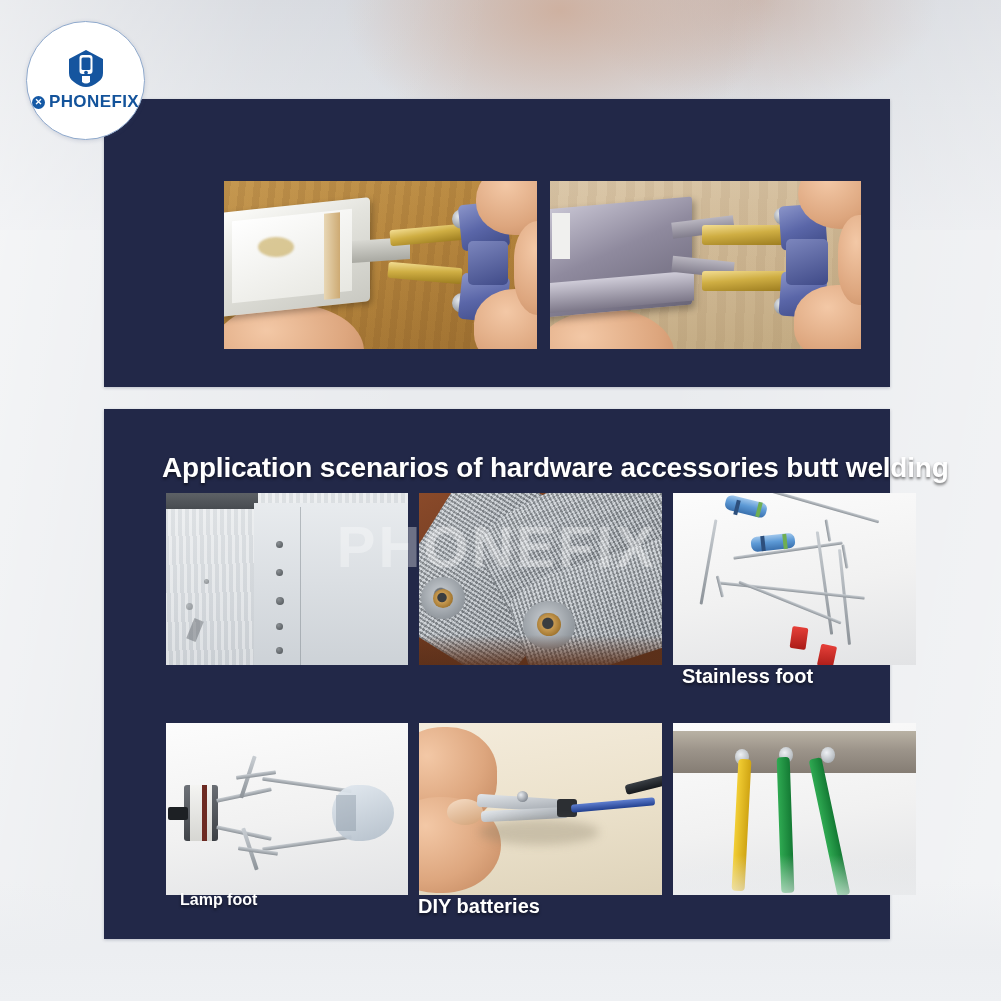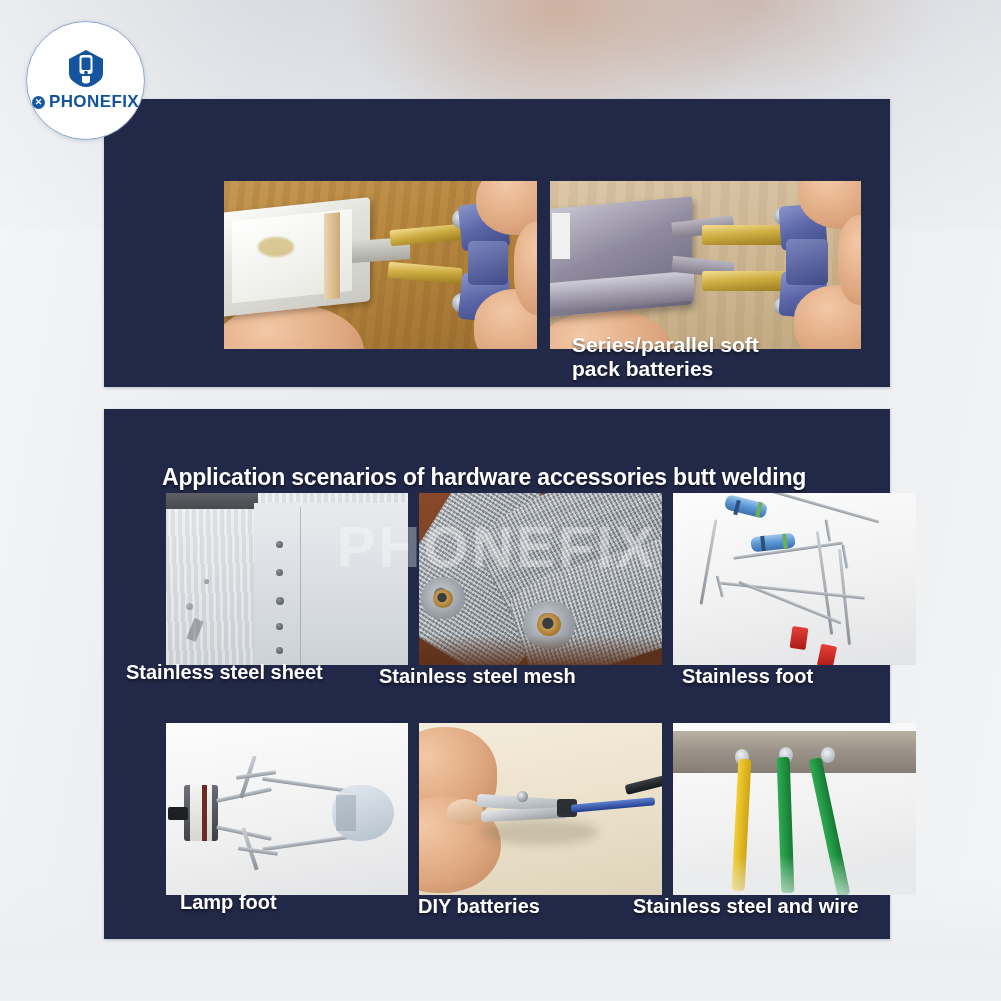--- a/index.html
+++ b/index.html
@@ -43,21 +43,21 @@
 
   .panel-title{
     color:#ffffff;font-weight:bold;letter-spacing:-.2px;
     text-shadow:0 2px 3px rgba(0,0,0,.55);
     white-space:nowrap;
   }
   #title-top{
     position:absolute;left:80px;top:22px;font-size:30px;
   }
   #title-bottom{
-    position:absolute;left:58px;top:36px;font-size:23px;
+    position:absolute;left:58px;top:20px;font-size:28px;
   }
 
   
   .photo{
     position:absolute;overflow:hidden;background:#cfcfcf;
   }
   .cap{
     position:absolute;color:#fff;font-weight:bold;
     text-shadow:0 2px 3px rgba(0,0,0,.5);
     line-height:1.12;
@@ -73,21 +73,21 @@
   #ph-sheet{left:22px;top:68px;width:242px;height:172px;}
   #ph-mesh{left:275px;top:68px;width:243px;height:172px;}
   #ph-resistor{left:529px;top:68px;width:243px;height:172px;}
   #ph-lamp{left:22px;top:298px;width:242px;height:172px;}
   #ph-diy{left:275px;top:298px;width:243px;height:172px;}
   #ph-wire{left:529px;top:298px;width:243px;height:172px;}
 
   #cap-sheet{left:22px;top:252px;font-size:20px;}
   #cap-mesh{left:275px;top:256px;font-size:20px;}
   #cap-resistor{left:578px;top:256px;font-size:20px;}
-  #cap-lamp{left:76px;top:482px;font-size:20px;}
+  #cap-lamp{left:76px;top:482px;font-size:16px;}
   #cap-diy{left:314px;top:486px;font-size:20px;}
   #cap-wire{left:529px;top:486px;font-size:20px;}
 
   
   .scene{position:absolute;inset:0;}
 
   
   .wood-warm{
     background:
       repeating-linear-gradient(96deg, rgba(120,78,32,.16) 0 7px, rgba(160,112,50,.05) 7px 15px),
@@ -240,21 +240,20 @@
     <div class="steelpin" style="left:224px;top:26px;width:18px;height:18px;"></div>
     <div class="steelpin" style="left:224px;top:116px;width:18px;height:18px;"></div>
     <div class="plier" style="left:230px;top:24px;width:46px;height:44px;transform:rotate(-4deg);"></div>
     <div class="plier" style="left:230px;top:92px;width:46px;height:44px;transform:rotate(4deg);"></div>
     <div class="plier" style="left:236px;top:58px;width:42px;height:46px;background:linear-gradient(160deg,#7c86bd,#3f4a88);"></div>
     <div class="skin" style="left:248px;top:-22px;width:84px;height:70px;border-radius:50%;"></div>
     <div class="skin" style="left:244px;top:104px;width:96px;height:74px;border-radius:45% 50% 50% 40%;"></div>
     <div class="skin" style="left:288px;top:34px;width:52px;height:90px;border-radius:40%;"></div>
   </figure>
 
-  <figcaption class="cap" id="cap-series">Series/parallel soft pack batteries</figcaption>
 </section>
 
 <section class="panel" id="panel-bottom">
 
   <h2 class="panel-title" id="title-bottom">Application scenarios of hardware accessories butt welding</h2>
 
   <figure class="photo" id="ph-sheet">
     <div class="scene sheet-bg"></div>
     <div class="dark-band" style="left:0;top:0;width:92px;height:16px;"></div>
     <div class="sheet-strip" style="left:88px;top:10px;width:154px;height:162px;"></div>
@@ -342,19 +341,16 @@
     <div class="wire-weld" style="left:106px;top:24px;width:14px;height:16px;"></div>
     <div class="wire-weld" style="left:148px;top:24px;width:14px;height:16px;"></div>
     <div class="wire y" style="left:62px;top:36px;width:13px;height:132px;transform:rotate(3deg);"></div>
     <div class="wire g" style="left:106px;top:34px;width:13px;height:136px;transform:rotate(-2deg);"></div>
     <div class="wire g" style="left:150px;top:34px;width:13px;height:140px;transform:rotate(-12deg);"></div>
     <div style="position:absolute;left:0;bottom:0;width:243px;height:40px;background:linear-gradient(180deg,rgba(255,255,255,0),rgba(236,238,240,.65));"></div>
   </figure>
 
   <div id="watermark">PHONEFIX</div>
 
-  <figcaption class="cap" id="cap-sheet">Stainless steel sheet</figcaption>
-  <figcaption class="cap" id="cap-mesh">Stainless steel mesh</figcaption>
   <figcaption class="cap" id="cap-resistor">Stainless foot</figcaption>
   <figcaption class="cap" id="cap-lamp">Lamp foot</figcaption>
   <figcaption class="cap" id="cap-diy">DIY batteries</figcaption>
-  <figcaption class="cap" id="cap-wire">Stainless steel and wire</figcaption>
 </section>
 
 </body></html>

